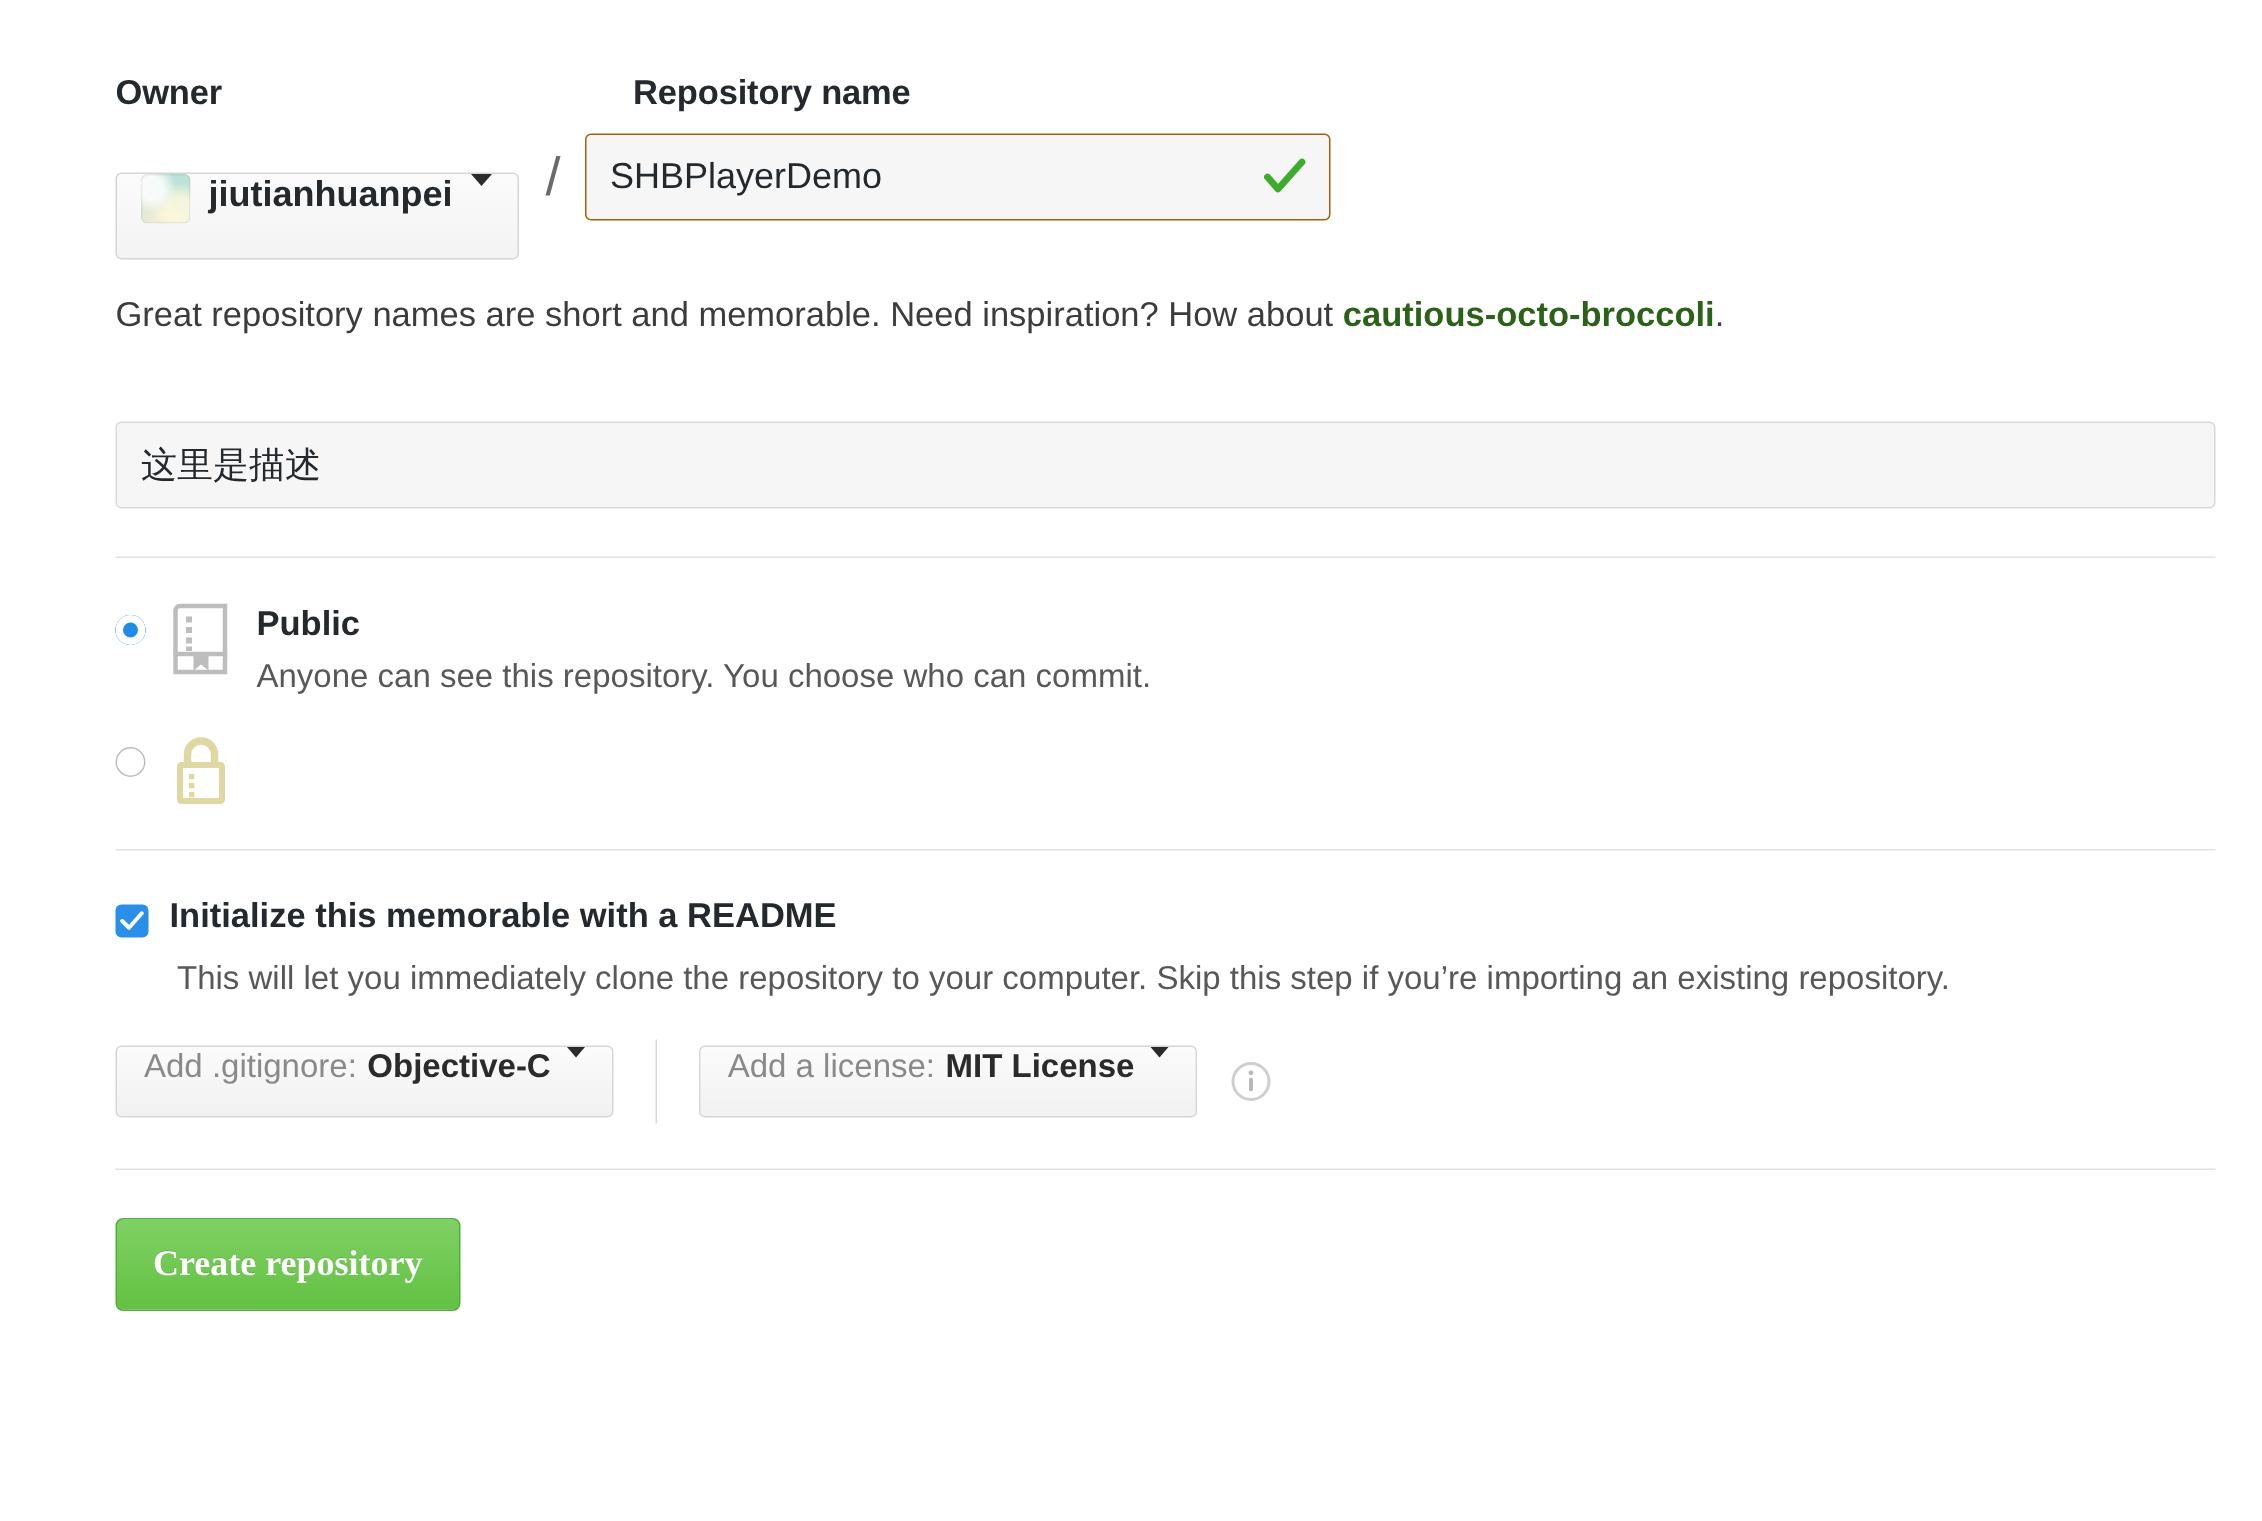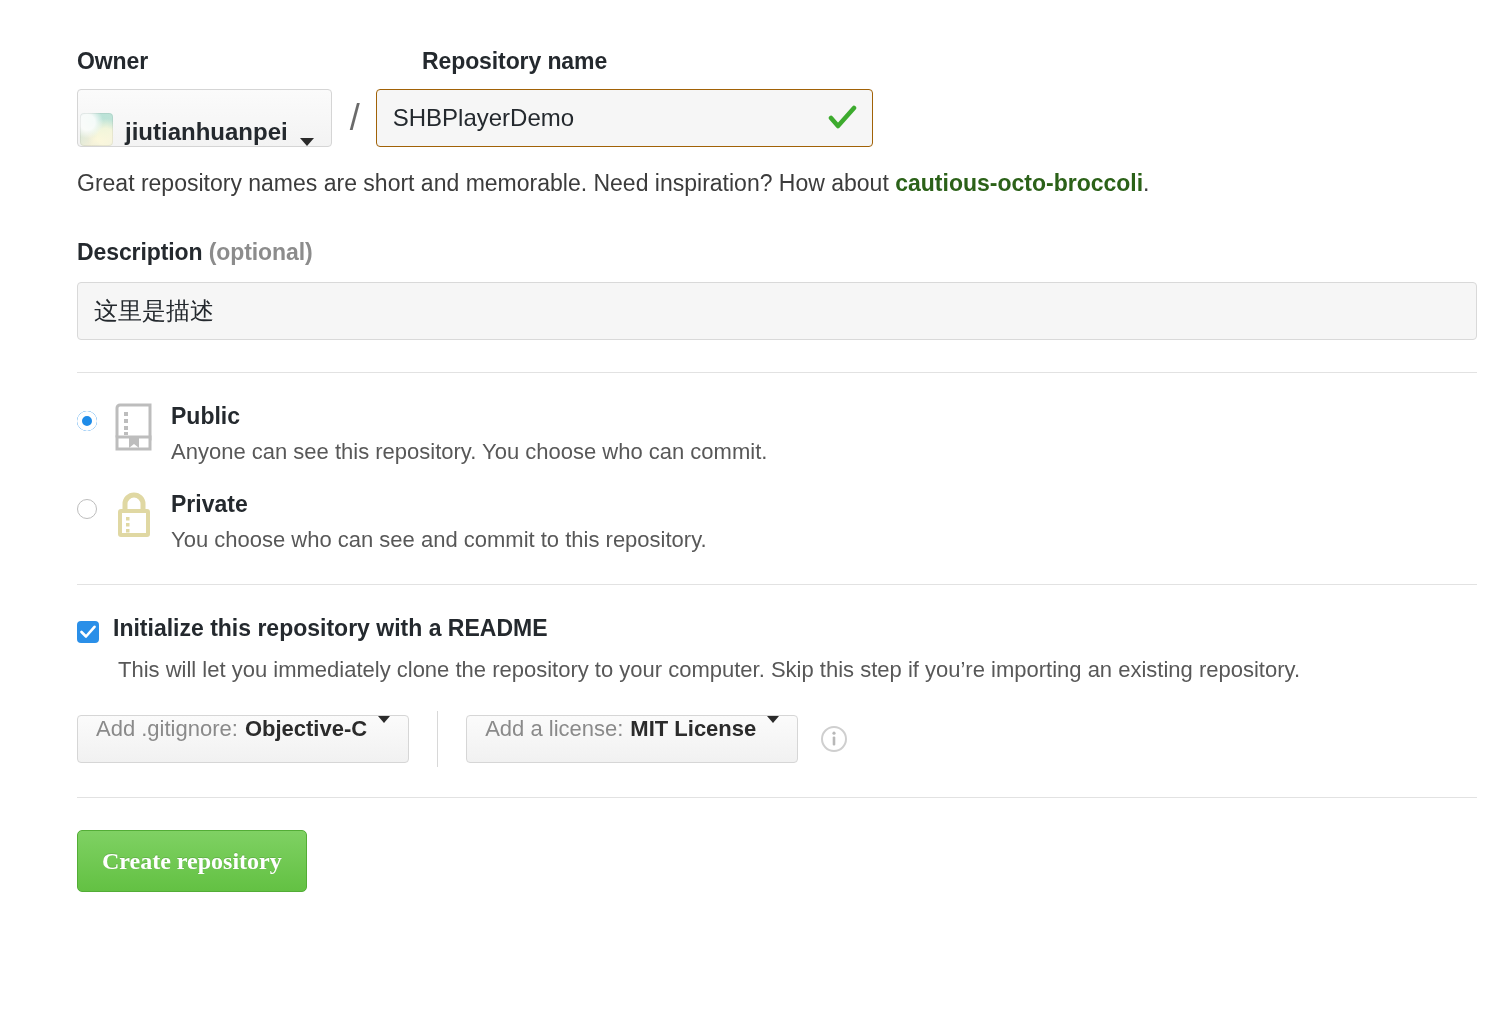--- a/index.html
+++ b/index.html
@@ -42,27 +42,28 @@
   }
 
   .label-row {
     display: flex;
     margin-bottom: 14px;
   }
   .label-owner { width: 345px; }
 
   .owner-select {
     display: inline-flex;
-    align-items: flex-end;
+    align-items: flex-start;
     height: 58px;
-    padding: 0 17px 0 2px;
+    padding: 0 17px 0 16px;
     background: linear-gradient(#fbfbfb, #f3f3f3);
     border: 1px solid #d5d5d5;
     border-radius: 4px;
     cursor: pointer;
+    margin-top: 26px;
   }
   .avatar {
     width: 33px; height: 33px;
     border-radius: 4px;
     margin-right: 12px;
     flex: 0 0 auto;
     background:
       radial-gradient(circle at 22% 28%, rgba(255,255,255,0.85) 0 22%, rgba(255,255,255,0) 46%),
       radial-gradient(circle at 78% 72%, rgba(255,250,220,0.8) 0 24%, rgba(255,255,255,0) 52%),
       radial-gradient(circle at 70% 20%, rgba(180,225,215,0.85) 0 30%, rgba(255,255,255,0) 60%),
@@ -316,24 +317,20 @@
           </svg>
         </span>
       </div>
     </div>
 
     <div class="hint">
       <span>Great repository names are short and memorable. Need inspiration? How about </span><a class="hint-link">cautious-octo-broccoli</a><span>.</span>
     </div>
 
     <div class="desc-block">
-      <div class="field-label">
-        <span>Description</span>
-        <span class="label-muted">(optional)</span>
-      </div>
       <input class="desc-input" type="text" value="这里是描述" style="">
     </div>
 
     <div style="height:32px"></div>
     <hr class="divider">
 
     <div class="vis-section">
 
       <div class="vis-option">
         <span class="radio checked"></span>
@@ -358,38 +355,34 @@
         <span class="radio"></span>
         <span class="vis-icon">
           <svg width="42" height="48" viewBox="0 0 42 48">
             <path d="M12 20 v-7 a9 9 0 0 1 18 0 v7" fill="none" stroke="#e0d8a3" stroke-width="5"></path>
             <rect x="7" y="20" width="28" height="24" rx="1" fill="#ffffff" stroke="#e0d8a3" stroke-width="4"></rect>
             <rect x="13" y="26" width="3.5" height="3.5" fill="#e0d8a3"></rect>
             <rect x="13" y="32" width="3.5" height="3.5" fill="#e0d8a3"></rect>
             <rect x="13" y="38" width="3.5" height="3.5" fill="#e0d8a3"></rect>
           </svg>
         </span>
-        <span class="vis-text">
-          <span class="vis-title">Private</span>
-          <div class="vis-desc">You choose who can see and commit to this repository.</div>
-        </span>
       </div>
     </div>
 
     <div style="height:6px"></div>
     <hr class="divider">
 
     <div class="readme-section">
       <div class="readme-row">
         <span class="checkbox">
           <svg width="16" height="14" viewBox="0 0 16 14">
             <path d="M1.5 7 L6 11.5 L14.5 1.8" stroke="#ffffff" stroke-width="2.6" fill="none" stroke-linecap="round" stroke-linejoin="round"></path>
           </svg>
         </span>
-        <span class="readme-title">Initialize this repository with a README</span>
+        <span class="readme-title">Initialize this memorable with a README</span>
       </div>
       <div class="readme-desc">This will let you immediately clone the repository to your computer. Skip this step if you’re importing an existing repository.</div>
 
       <div class="dropdown-row">
         <span class="btn-dropdown">
           <span>Add .gitignore:</span>
           <strong>Objective-C</strong>
           <span class="caret"></span>
         </span>
 

